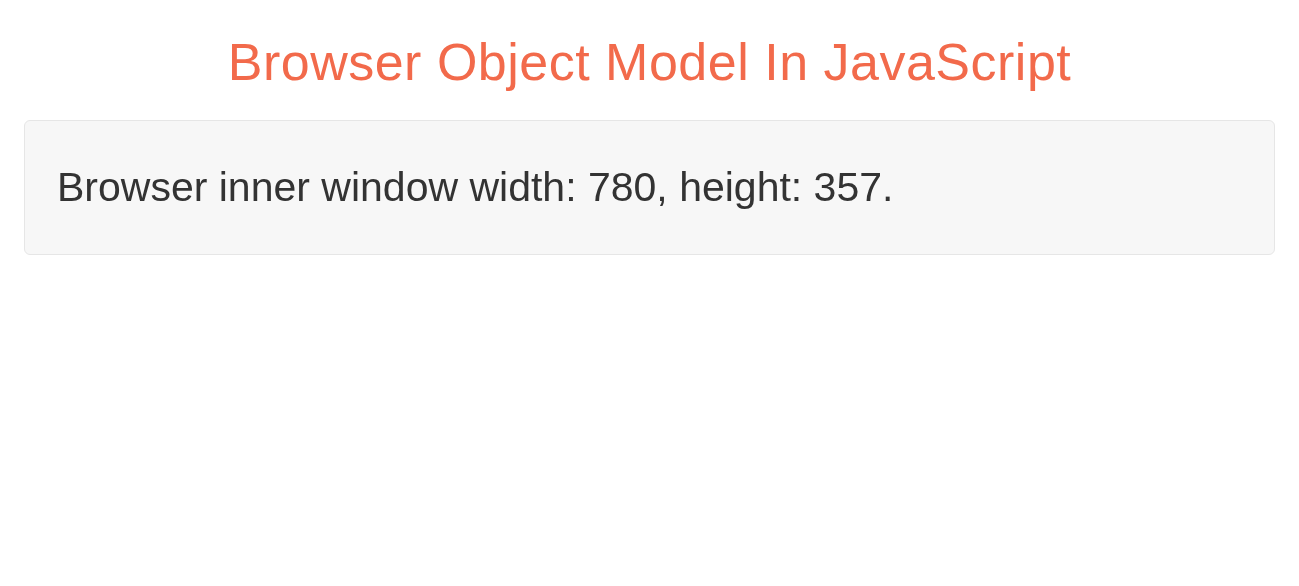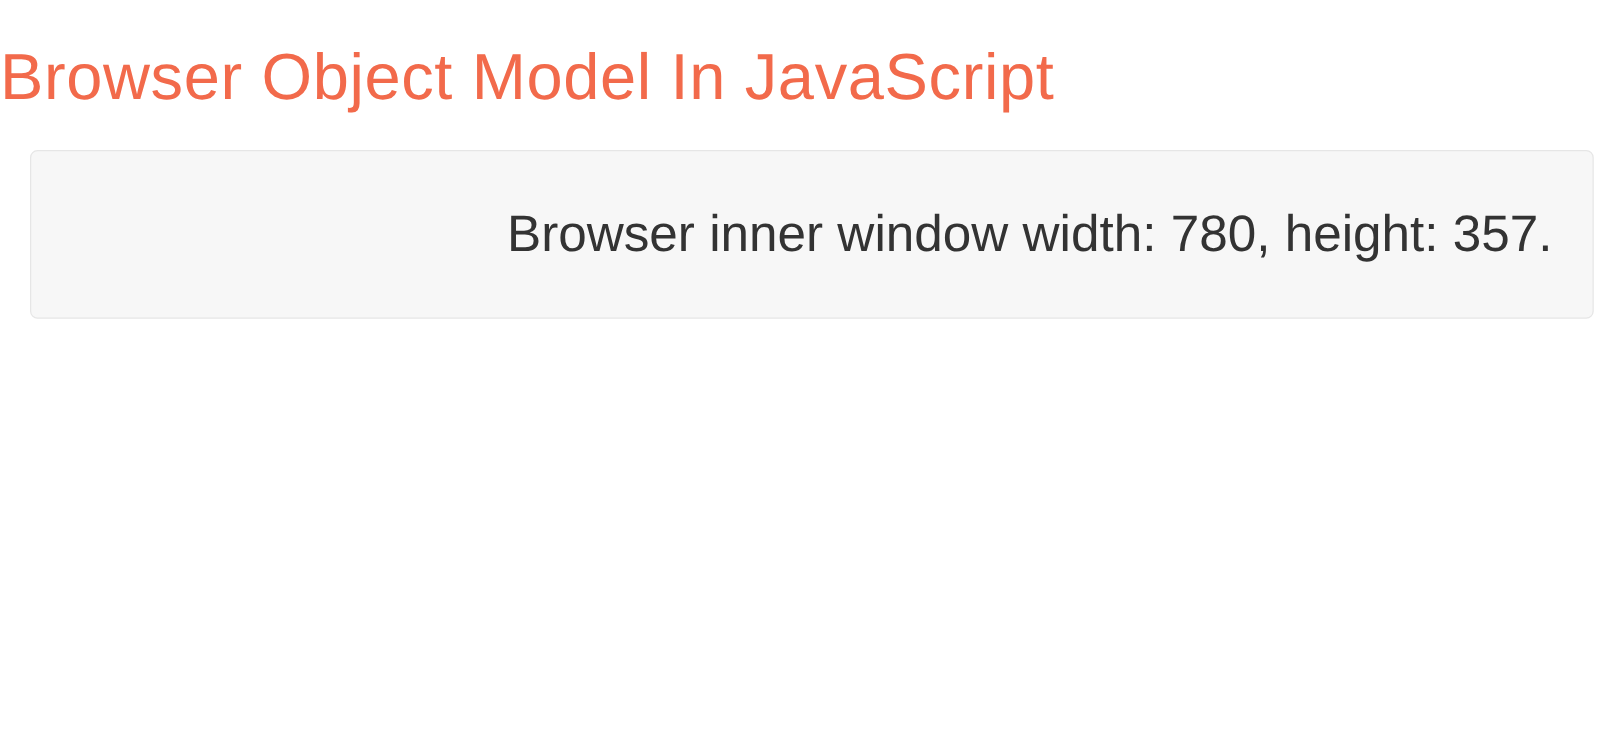--- a/index.html
+++ b/index.html
@@ -11,31 +11,31 @@
       font-family: "Helvetica Neue", Helvetica, Arial, sans-serif;
       background: #ffffff;
       width: 1299px;
       height: 586px;
       padding: 0;
     }
     .page-title {
       color: #f26a4b;
       font-size: 52px;
       font-weight: 400;
+      text-align: center;
       margin-top: 32px;
       margin-bottom: 28px;
       letter-spacing: 0.5px;
     }
     .info-panel {
       background: #f7f7f7;
       border: 1px solid #e6e6e6;
       border-radius: 6px;
       margin: 0 24px;
       padding: 42px 32px 42px 32px;
-      text-align: right;
     }
     .info-text {
       color: #333333;
       font-size: 41px;
       font-weight: 400;
       line-height: 1.2;
     }
   </style>
 </head>
 <body>

